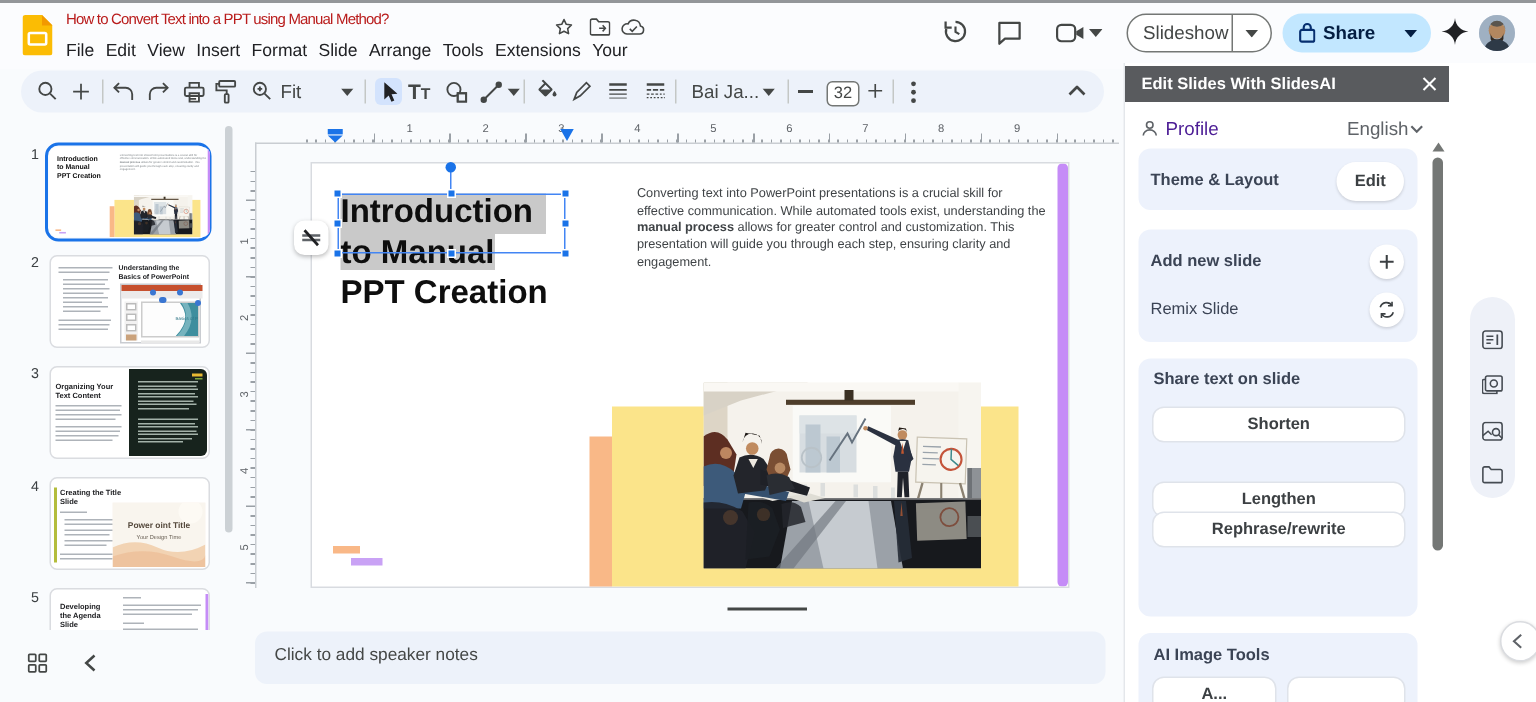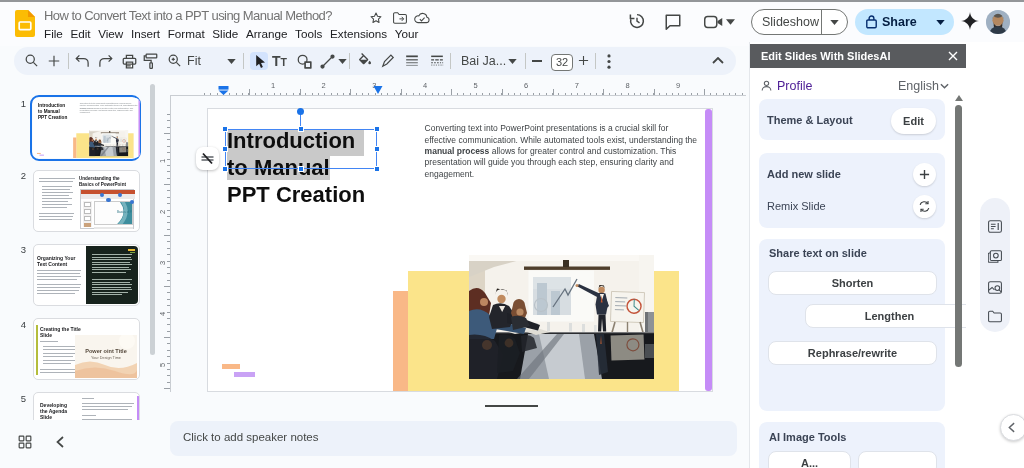--- a/index.html
+++ b/index.html
@@ -24,21 +24,21 @@
   <div class="abs" style="left:0;top:0;width:1024px;height:2px;background:#939699;"></div>
 
   <div class="abs" style="left:0;top:2px;width:1024px;height:44px;background:#fbfcfe;"></div>
 
   <svg class="abs" style="left:15px;top:10px;" width="20" height="27" viewBox="0 0 20 27">
     <path d="M2 0 h11 l7 7 v18 a2 2 0 0 1 -2 2 H2 a2 2 0 0 1 -2-2 V2 a2 2 0 0 1 2-2 Z" fill="#fbbc04"></path>
     <path d="M13 0 l7 7 h-7 Z" fill="#f29900"></path>
     <rect x="4.2" y="12" width="11.6" height="7.6" rx="1" fill="none" stroke="#fff" stroke-width="1.7"></rect>
   </svg>
 
-  <div class="abs" style="left:44px;top:8px;font-size:13px;letter-spacing:-0.55px;color:#737373;white-space:nowrap;text-align:center;">How to Convert Text into a PPT using Manual Method?</div>
+  <div class="abs" style="left:44px;top:8px;font-size:10px;letter-spacing:-0.55px;color:#b91c1c;white-space:nowrap;text-align:center;">How to Convert Text into a PPT using Manual Method?</div>
 
   <svg class="abs" style="left:369px;top:11px;" width="14" height="14" viewBox="0 0 24 24" fill="none" stroke="#444746" stroke-width="1.8">
       <path d="M12 3.5l2.6 5.4 5.9.8-4.3 4.1 1 5.8-5.2-2.8-5.2 2.8 1-5.8L3.5 9.7l5.9-.8z" stroke-linejoin="round"></path>
     </svg>
   <svg class="abs" style="left:393px;top:12px;" width="14" height="12" viewBox="0 0 24 20" fill="none" stroke="#444746" stroke-width="1.8">
       <path d="M1 3 a2 2 0 0 1 2-2 h5 l2.5 3 H21 a2 2 0 0 1 2 2 v11 a2 2 0 0 1 -2 2 H3 a2 2 0 0 1 -2-2 Z"></path>
       <path d="M11 11.5h7 M15 8l3.2 3.5L15 15" stroke-width="1.7"></path>
     </svg>
   <svg class="abs" style="left:414px;top:12px;" width="16" height="12" viewBox="0 0 26 18" fill="none" stroke="#444746" stroke-width="1.7">
       <path d="M6.5 16.5 a5.5 5.5 0 1 1 1.2-10.9 a7 7 0 0 1 13.3 2.2 a4.4 4.4 0 0 1 -1 8.7 Z"></path>
@@ -615,21 +615,21 @@
   <div class="abs" style="left:913px;top:195px;width:23px;height:23px;background:#fff;border-radius:50%;box-shadow:0 1px 2px rgba(0,0,0,0.15);"></div>
   <svg class="abs" style="left:918px;top:200px;" width="13" height="13" viewBox="0 0 24 24" fill="none" stroke="#3c4043" stroke-width="2">
       <path d="M4 9 a8 8 0 0 1 14.5 -2"></path>
       <path d="M20 15 a8 8 0 0 1 -14.5 2"></path>
       <path d="M18.5 2 v5 h-5 M5.5 22 v-5 h5"></path>
     </svg>
 
   <div class="card" style="top:239px;height:172px;"></div>
   <div class="abs" style="left:769px;top:247px;font-size:11px;font-weight:bold;color:#3b4455;">Share text on slide</div>
   <div class="panelbtn" style="top:270.7px;">Shorten</div>
-  <div class="panelbtn" style="top:304px;margin-left:37px;">Lengthen</div>
+  <div class="panelbtn" style="top:321px;">Lengthen</div>
   <div class="panelbtn" style="top:340.9px;">Rephrase/rewrite</div>
 
   <div class="card" style="top:422px;height:60px;"></div>
   <div class="abs" style="left:769px;top:431px;font-size:11px;font-weight:bold;color:#3b4455;">AI Image Tools</div>
   <div class="panelbtn" style="top:451px;width:83px;">A...</div>
   <div class="panelbtn" style="left:858px;top:451px;width:79px;"></div>
 
   <svg class="abs" style="left:954px;top:94px;" width="10" height="8" viewBox="0 0 10 8">
       <path d="M5 1 L9 7 H1 Z" fill="#747775"></path>
     </svg>

